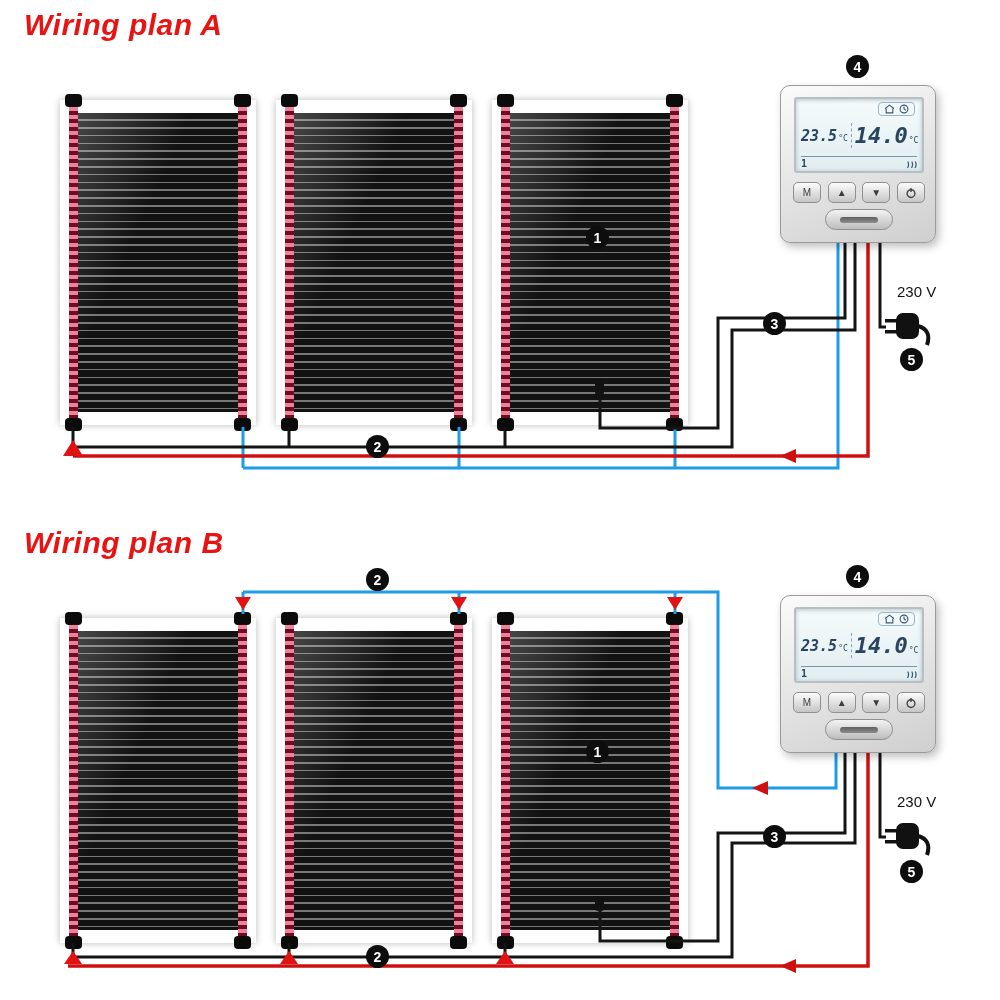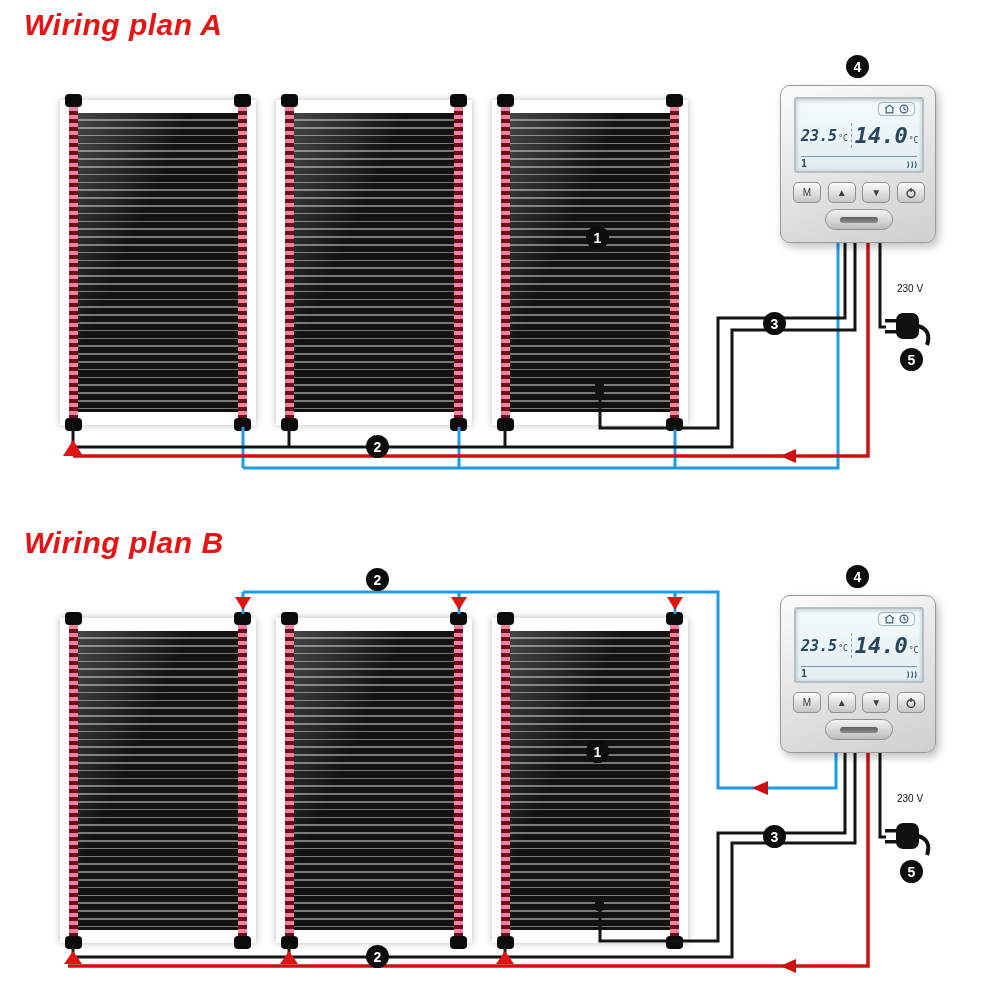--- a/index.html
+++ b/index.html
@@ -53,21 +53,21 @@
         border-radius:5px;font-size:10px;color:#3d3d3d;display:flex;align-items:center;justify-content:center;
         font-family:"Liberation Sans",sans-serif}
   .t-oval{position:absolute;left:44px;top:123px;width:68px;height:21px;border-radius:11px;
         background:linear-gradient(#f3f3f3,#bdbdbd);border:1px solid #8f8f8f}
   .t-oval:after{content:'';position:absolute;left:14px;right:14px;top:7px;height:6px;border-radius:3px;
         background:linear-gradient(#5f5f5f,#8c8c8c)}
 
   
   .callout{position:absolute;width:23px;height:23px;border-radius:50%;background:#0d0d0d;color:#fff;
         font-size:14px;font-weight:bold;display:flex;align-items:center;justify-content:center;z-index:6}
-  .voltage{position:absolute;left:897px;top:283px;font-size:10px;color:#111;z-index:5}
+  .voltage{position:absolute;left:897px;top:283px;font-size:15px;color:#111;z-index:5}
 </style>
 </head>
 <body>
 
 <section class="plan" id="plan-a">
   <h1 class="plan-title">Wiring plan A</h1>
 
   <div class="panel p1">
     <div class="film"></div>
     <div class="busbar left"></div>

